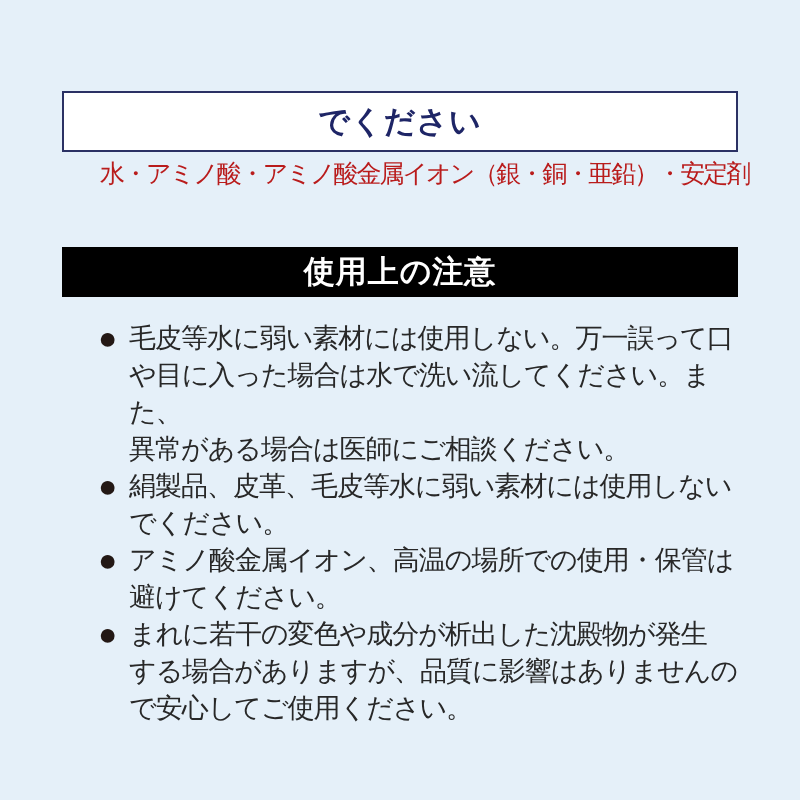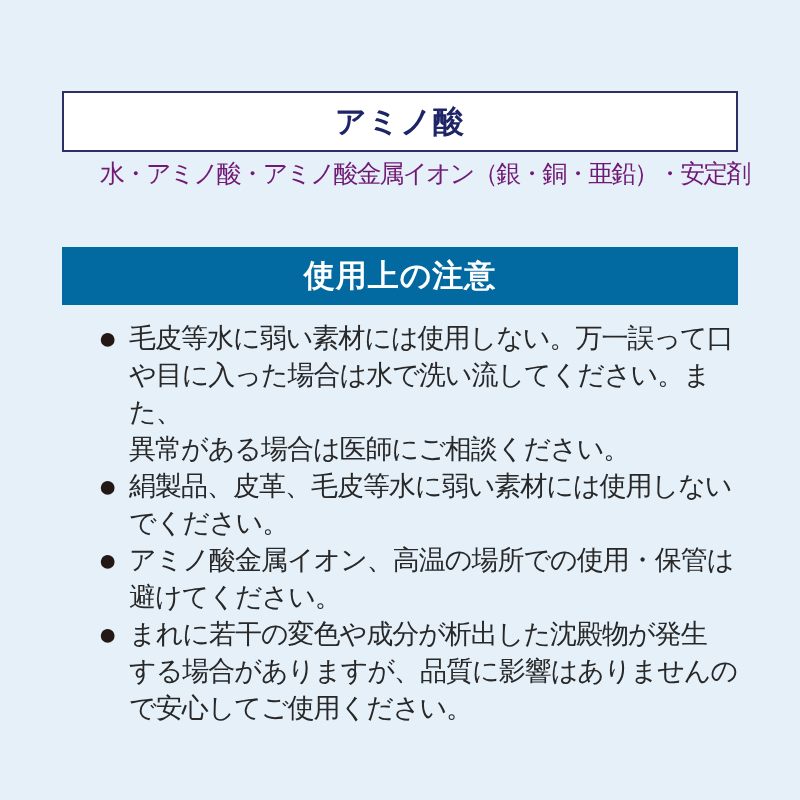--- a/index.html
+++ b/index.html
@@ -36,35 +36,35 @@
   }
   .box-header.outline {
     top: 91px;
     height: 61px;
     background: #FFFFFF;
     border: 2px solid #2B3164;
   }
   .box-header.outline h2 { color: #1E2566; }
   .box-header.solid {
     top: 247px;
-    height: 58px;
-    background: #0369a1;
+    height: 50px;
+    background: #000000;
     border: none;
   }
   .box-header.solid h2 { color: #FFFFFF; }
   
   .ingredients-text {
     position: absolute;
     left: 100px;
     top: 156px;
     margin: 0;
     font-size: 25px;
     line-height: 34px;
     letter-spacing: -2px;
-    color: #701a75;
+    color: #b91c1c;
     white-space: nowrap;
   }
   
   .precautions-list {
     position: absolute;
     left: 100px;
     top: 320px;
     width: 640px;
     margin: 0;
     padding: 0;
@@ -93,21 +93,21 @@
     color: #231815;
   }
 </style>
 </head>
 <body>
 
 <div class="label-panel">
 
   <section>
     <div class="box-header outline">
-      <h2>アミノ酸</h2>
+      <h2>でください</h2>
     </div>
     <p class="ingredients-text">水・アミノ酸・アミノ酸金属イオン（銀・銅・亜鉛）・安定剤</p>
   </section>
 
   <section>
     <div class="box-header solid">
       <h2>使用上の注意</h2>
     </div>
     <ul class="precautions-list">
       <li>

